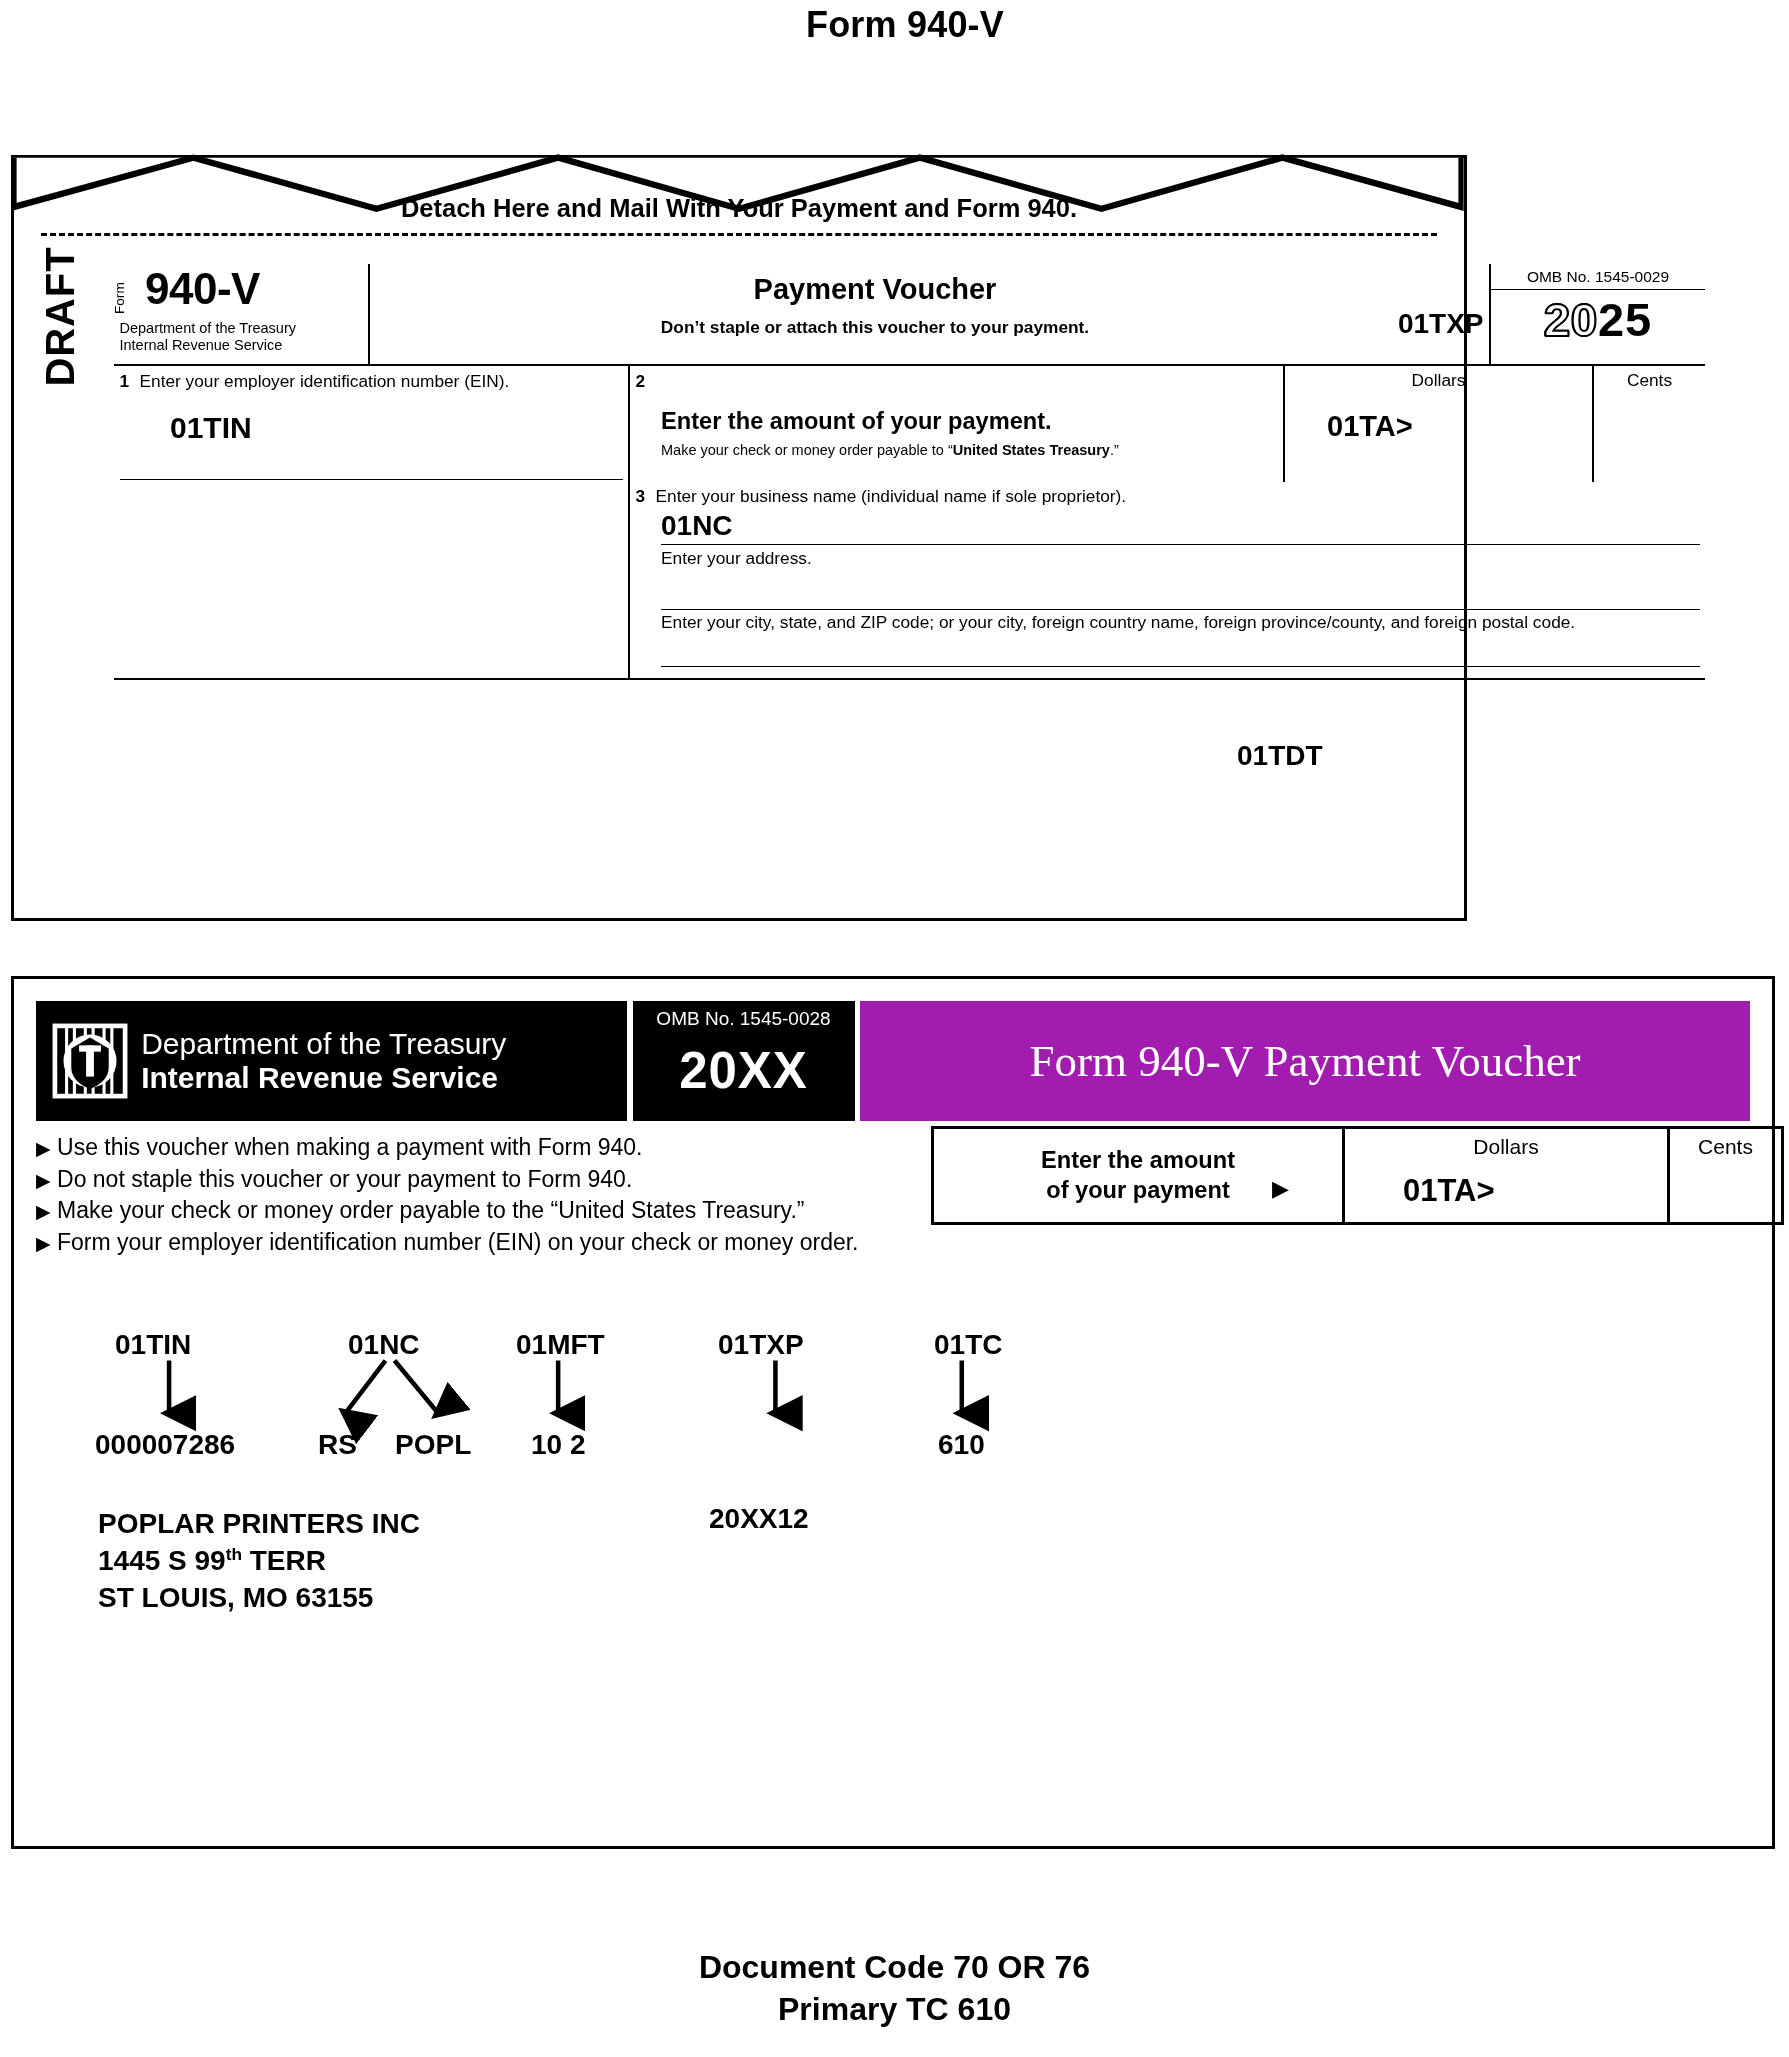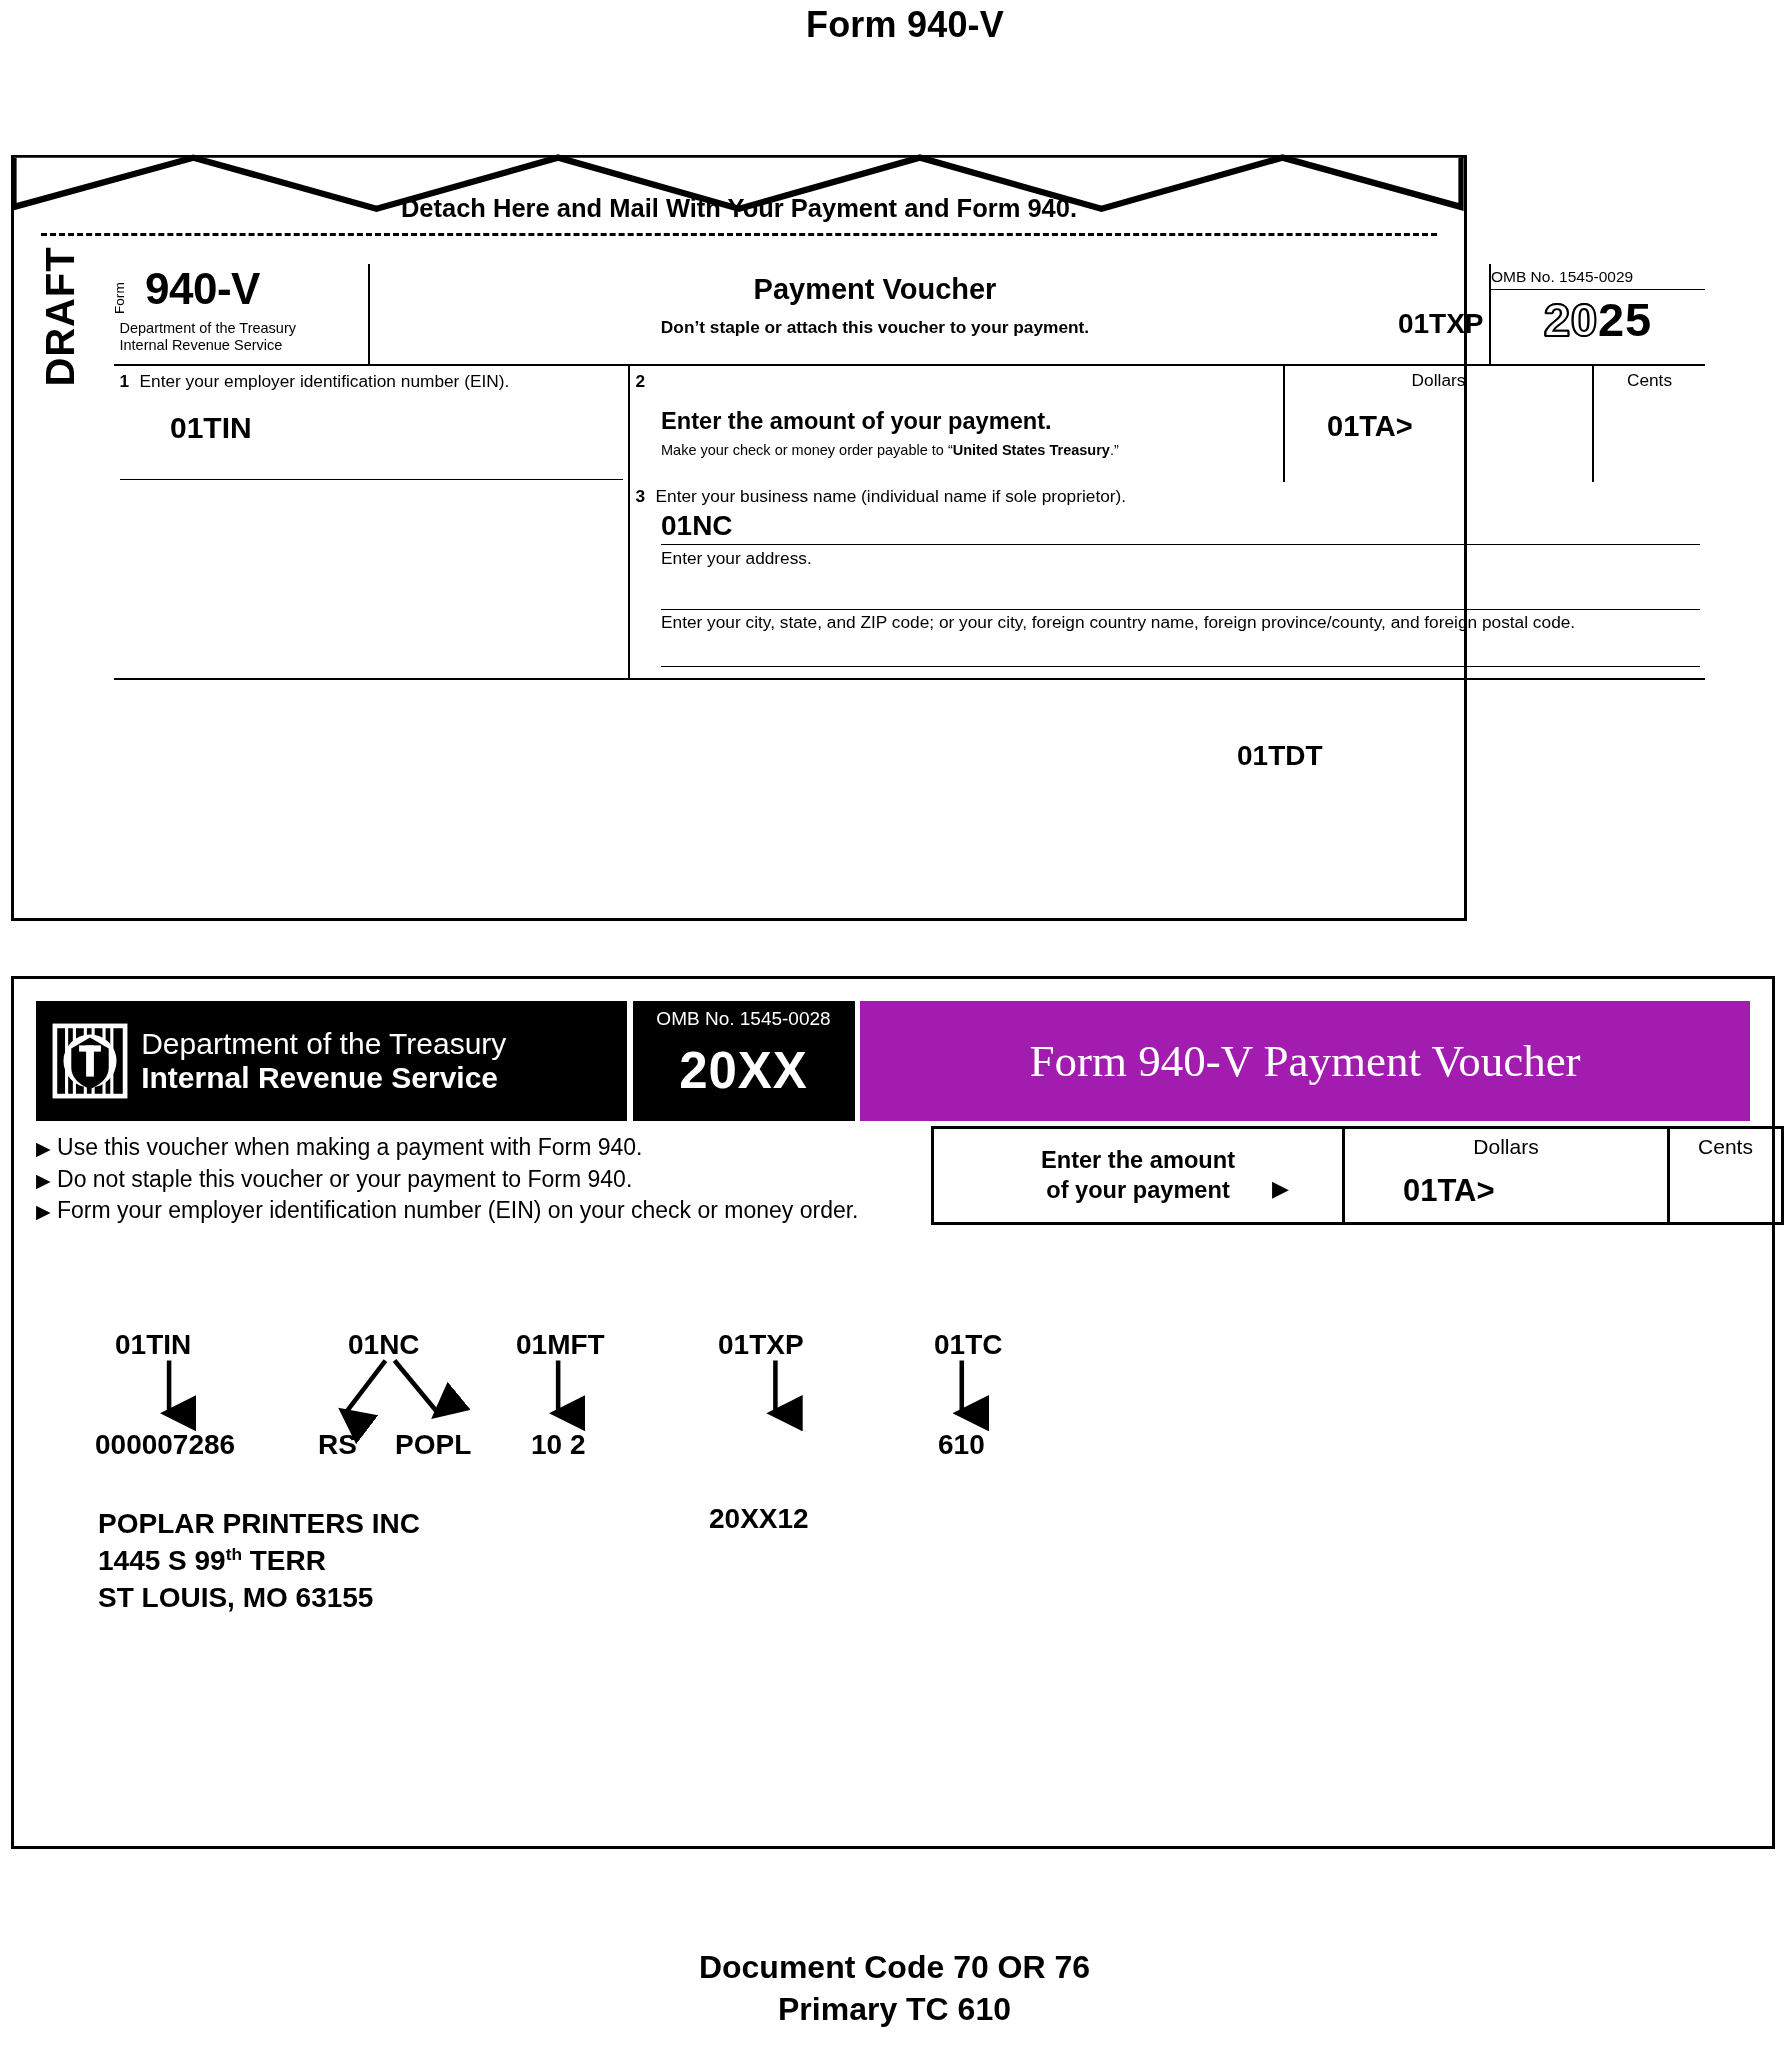--- a/index.html
+++ b/index.html
@@ -138,21 +138,21 @@
     font-weight: bold;
   }
   .v-head-right {
     width: 216px;
     border-left: 2.7px solid #000;
     box-sizing: border-box;
     position: relative;
   }
   .omb-line {
     font-size: 15.5px;
-    text-align: left;
+    text-align: center;
     padding-top: 3.6px;
     border-bottom: 1.8px solid #000;
     padding-bottom: 3.6px;
   }
   .year-box {
     text-align: center;
     font-size: 47px;
     font-weight: bold;
     letter-spacing: 0.9px;
     padding-top: 1.8px;
@@ -549,20 +549,21 @@
     <div class="blk-year">
       <div class="ombsmall">OMB No. 1545-0028</div>
       <div class="yr">20XX</div>
     </div>
     <div class="blk-vtitle">Form 940-V Payment Voucher</div>
   </div>
 
   <div class="bullets">
     <div><span class="tri">▶</span> <span>Use this voucher when making a payment with Form 940.</span></div>
     <div><span class="tri">▶</span> <span>Do not staple this voucher or your payment to Form 940.</span></div>
+    <div><span class="tri">▶</span> <span>Make your check or money order payable to the “United States Treasury.”</span></div>
     <div><span class="tri">▶</span> <span>Form your employer identification number (EIN) on your check or money order.</span></div>
   </div>
 
   <div class="amount-box">
     <div class="amt-left">
       <div class="amt-left-text">
         <div>Enter the amount</div>
         <div>of your payment</div>
       </div>
       <span class="amt-arrow">▶</span>

